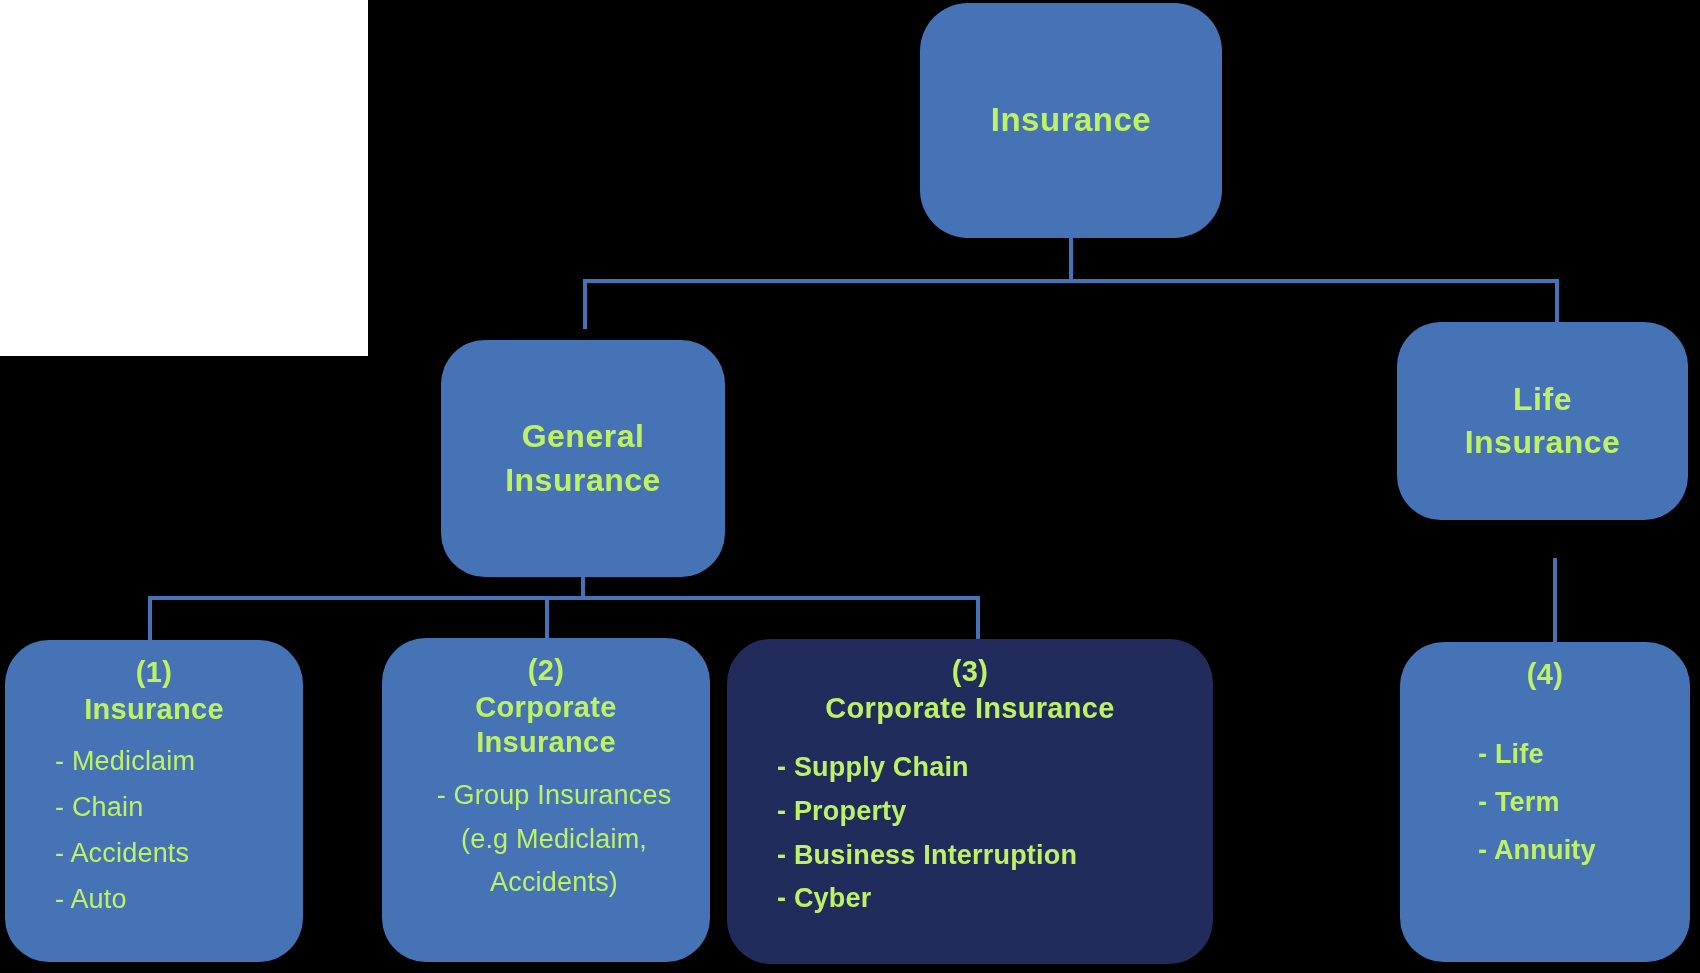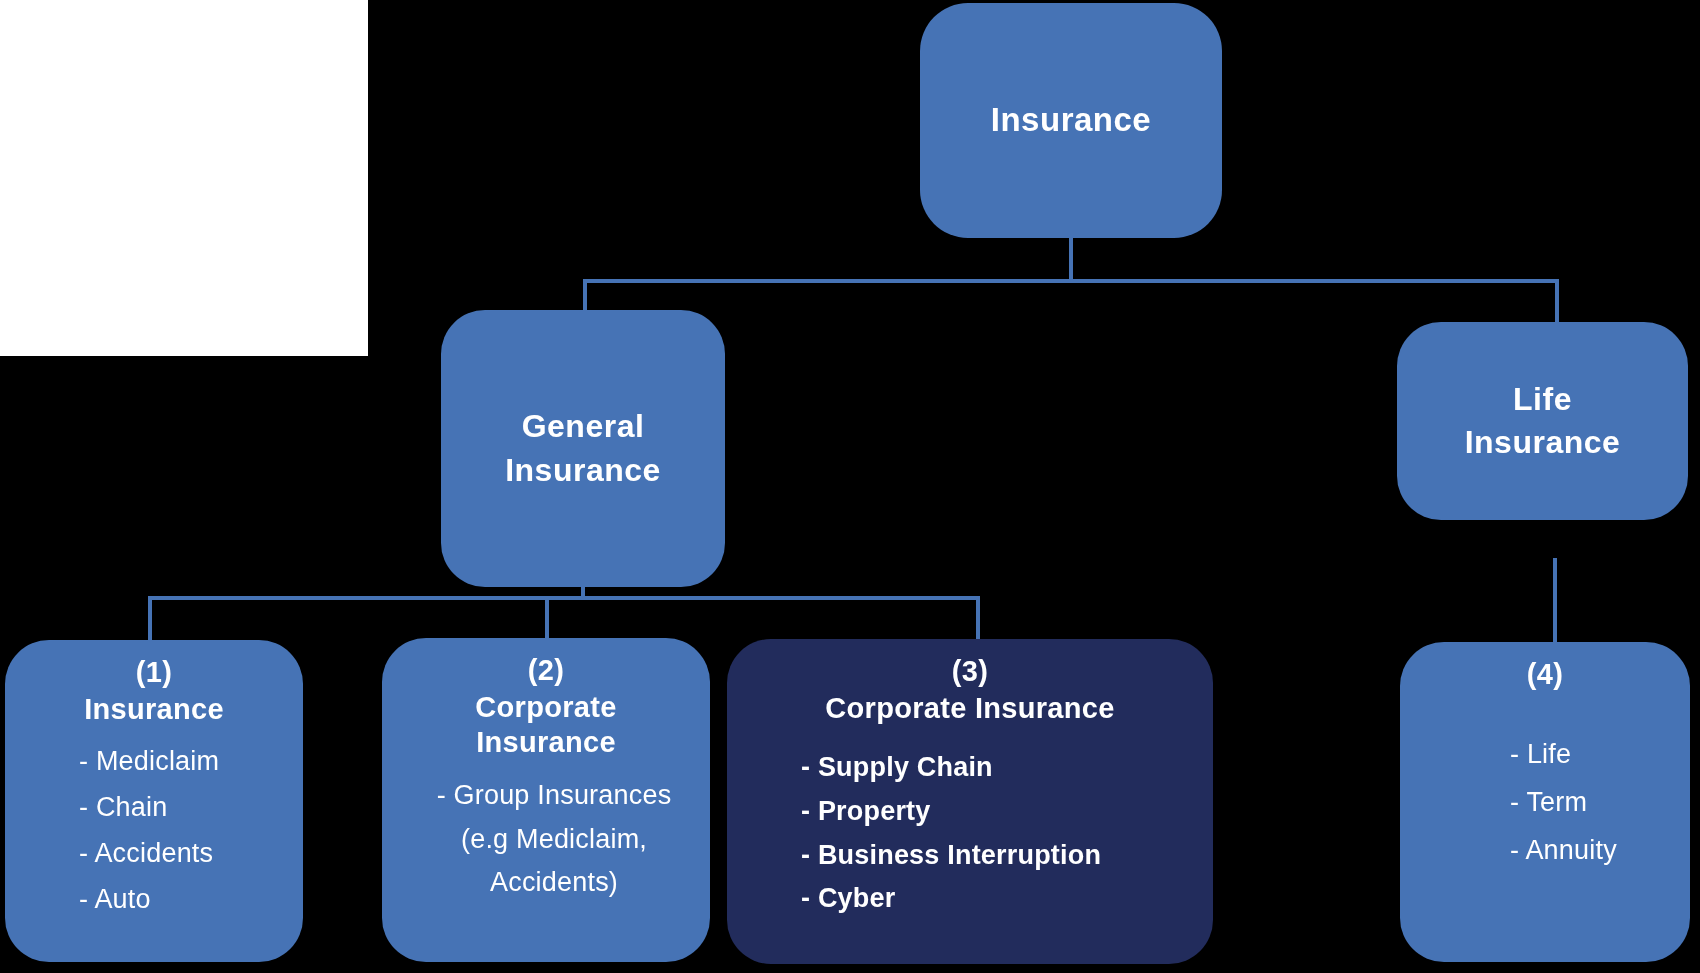--- a/index.html
+++ b/index.html
@@ -16,21 +16,21 @@
     position: absolute;
     left: 0; top: 0;
     width: 368px; height: 356px;
     background: #ffffff;
   }
   .line { position: absolute; background: #4673B5; }
   .node {
     position: absolute;
     background: #4673B5;
     border-radius: 44px;
-    color: #ffffff;
+    color: #bef264;
     box-sizing: border-box;
     display: flex;
     flex-direction: column;
     align-items: center;
   }
   .node.center { justify-content: center; }
   .node.dark { background: #222C5C; }
   .node-label {
     font-weight: bold;
     font-size: 32px;
@@ -54,26 +54,26 @@
     text-align: center;
     letter-spacing: 0.3px;
     margin-top: 2px;
   }
   .leaf2-title { max-width: 240px; }
   .leaf-items {
     align-self: stretch;
     margin-top: 12px;
     font-size: 27px;
     line-height: 1.7;
-    padding-left: 74px;
+    padding-left: 50px;
     letter-spacing: 0.2px;
   }
   .leaf3-items { line-height: 1.62; margin-top: 20px; font-weight: bold; }
   .leaf2-items { padding-left: 16px; text-align: center; line-height: 1.62; margin-top: 14px; }
-  .leaf4-items { font-weight: normal; margin-top: 38px; padding-left: 78px; line-height: 1.78; margin-left: 32px; }
+  .leaf4-items { font-weight: bold; margin-top: 38px; padding-left: 78px; line-height: 1.78; }
 </style>
 </head>
 <body>
 
 <div class="canvas">
 
   <div class="white-patch"></div>
 
   <div class="line" style="left:1069px; top:236px; width:4px; height:47px;"></div>
   <div class="line" style="left:583px; top:279px; width:976px; height:4px;"></div>
@@ -85,21 +85,21 @@
   <div class="line" style="left:148px; top:596px; width:4px; height:48px;"></div>
   <div class="line" style="left:545px; top:596px; width:4px; height:46px;"></div>
   <div class="line" style="left:976px; top:596px; width:4px; height:47px;"></div>
 
   <div class="line" style="left:1553px; top:558px; width:4px; height:88px;"></div>
 
   <div class="node center" style="left:920px; top:3px; width:302px; height:235px; border-radius:48px;">
     <div class="node-label root-label">Insurance</div>
   </div>
 
-  <div class="node center" style="left:441px; top:310px; width:284px; height:277px;">
+  <div class="node center" style="left:441px; top:340px; width:284px; height:237px;">
     <div class="node-label l2-label">General Insurance</div>
   </div>
 
   <div class="node center" style="left:1397px; top:322px; width:291px; height:198px;">
     <div class="node-label l2-label">Life Insurance</div>
   </div>
 
   <div class="node leaf" style="left:5px; top:640px; width:298px; height:322px;">
     <div class="leaf-number">(1)</div>
     <div class="leaf-title">Insurance</div>

